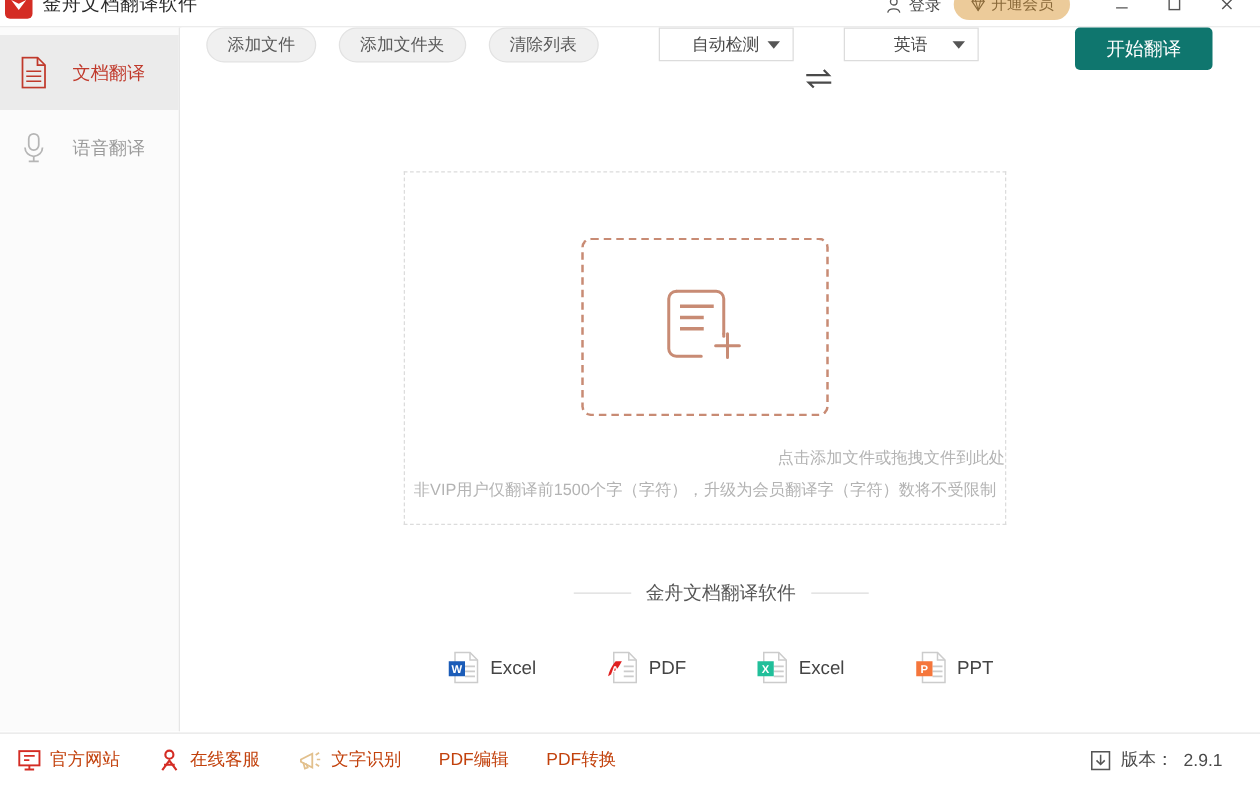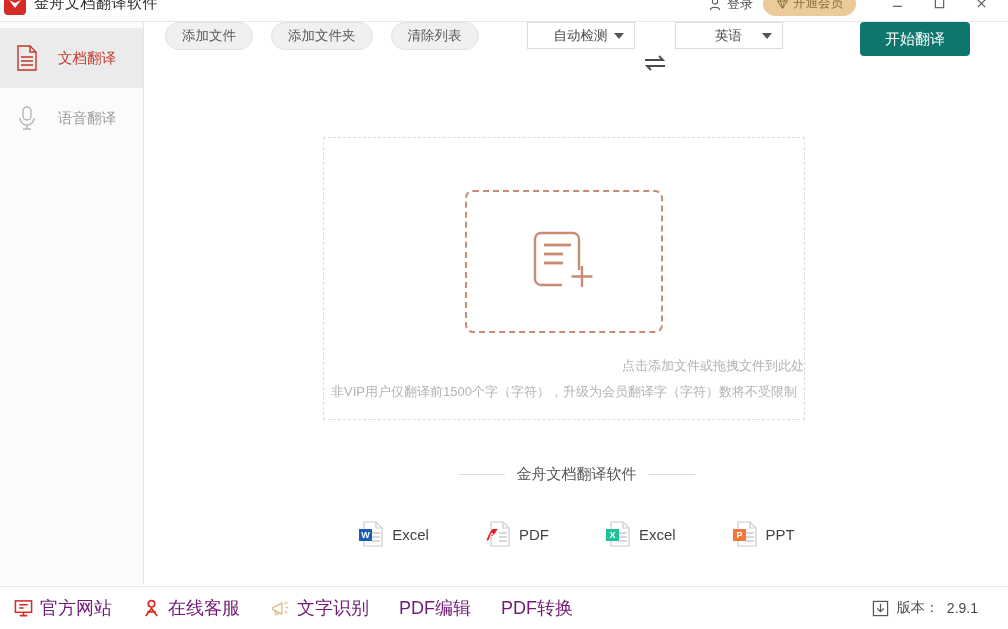--- a/index.html
+++ b/index.html
@@ -199,21 +199,21 @@
   .statusbar {
     position: absolute; left: 0; top: 586px;
     width: 1008px; height: 43px;
     background: #ffffff;
     border-top: 1px solid #e6e6e6;
     display: flex; align-items: center;
     padding: 0 14px;
   }
   .sb-item {
     display: flex; align-items: center; gap: 7px;
-    font-size: 18px; color: #701a75;
+    font-size: 14px; color: #c2410c;
     margin-right: 30px;
     cursor: pointer;
   }
   .sb-item.plain { margin-right: 30px; align-items: flex-end; }
   .sb-right {
     margin-left: auto;
     display: flex; align-items: center; gap: 8px;
     font-size: 14px; color: #4a4a4a;
     margin-right: 16px;
   }

